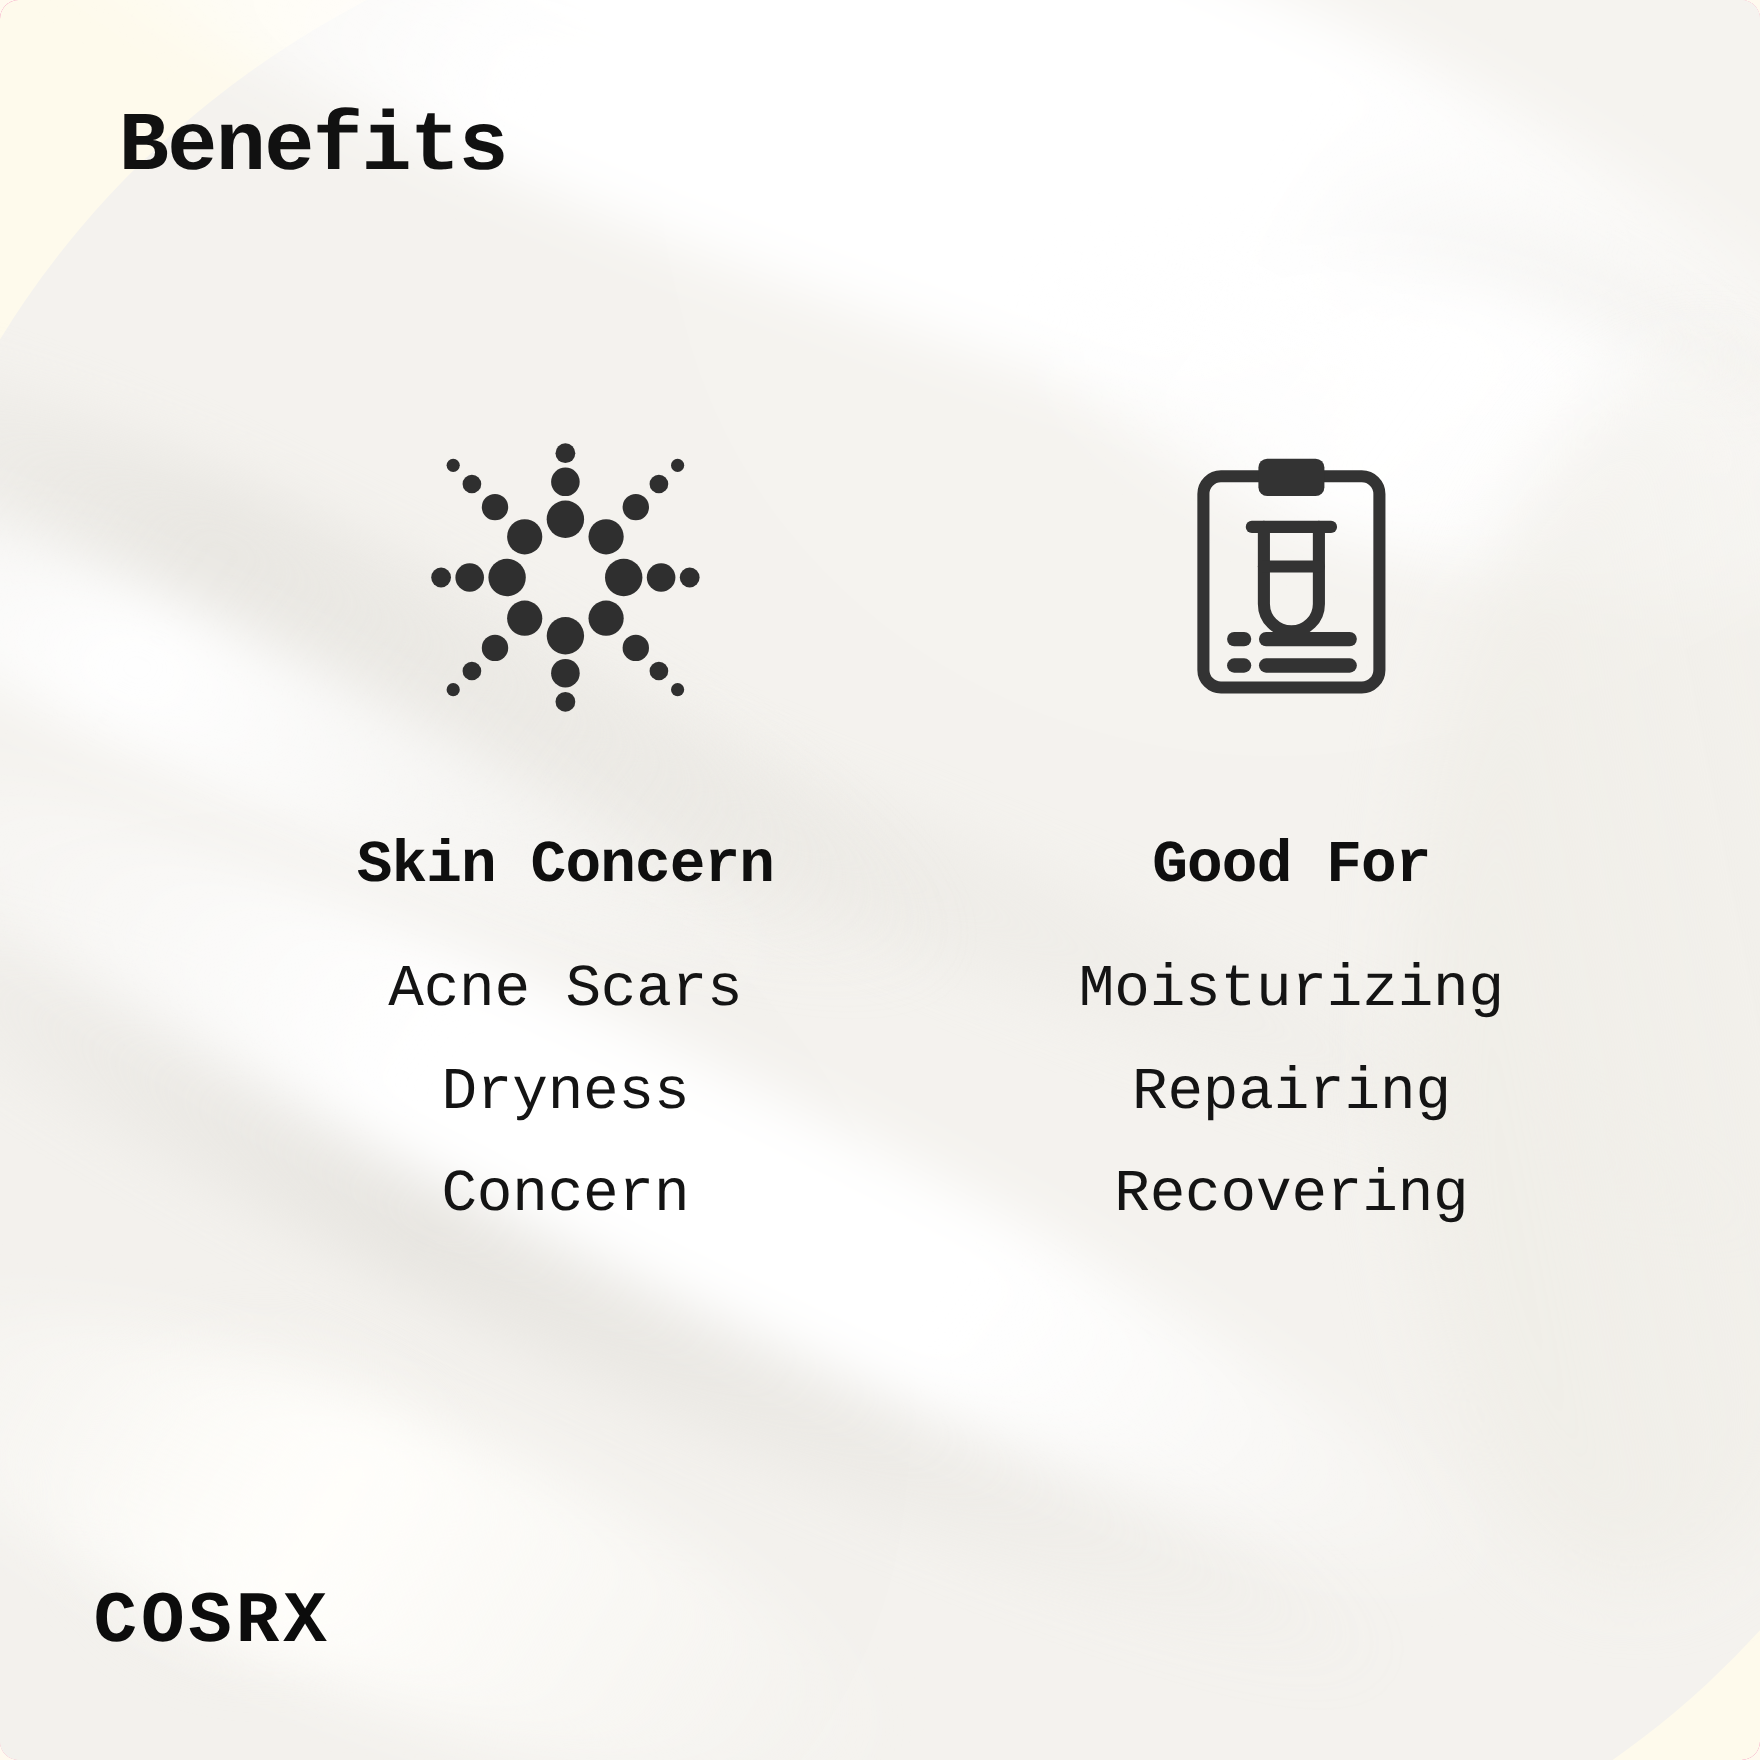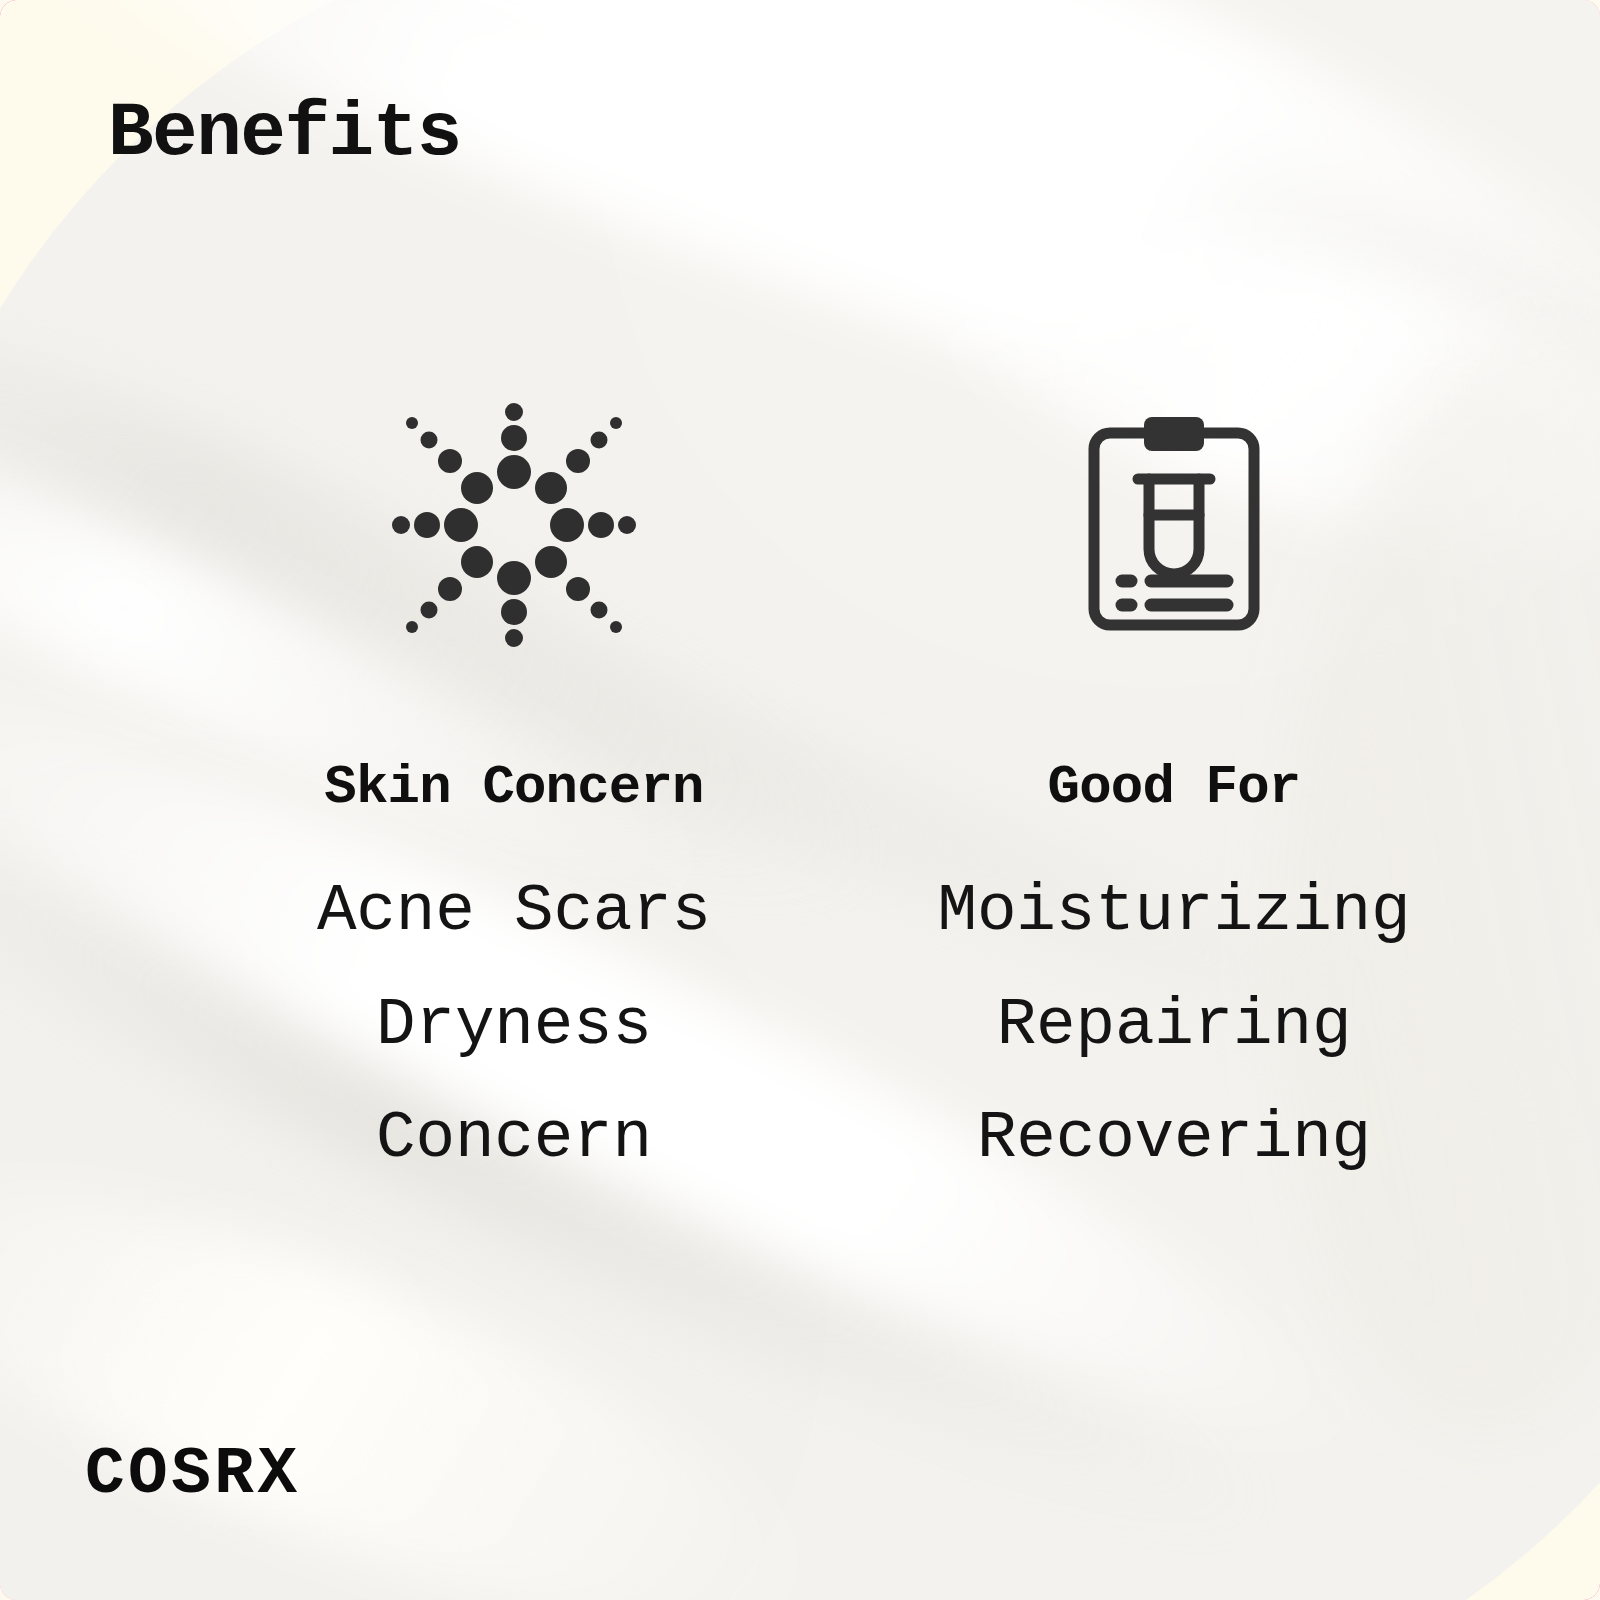--- a/index.html
+++ b/index.html
@@ -181,21 +181,21 @@
   .col-heading {
     margin-top: 108px;
     font-size: 54px;
     font-weight: 700;
     letter-spacing: -0.8px;
     color: #0f0f0f;
     line-height: 1.1;
   }
   .col-list {
     margin-top: 38px;
-    font-size: 66px;
+    font-size: 54px;
     font-weight: 400;
     color: #141414;
     line-height: 1.72;
     letter-spacing: -0.2px;
   }
   .col-list div { white-space: nowrap; }
 
   .brand {
     position: absolute;
     left: 85px;

